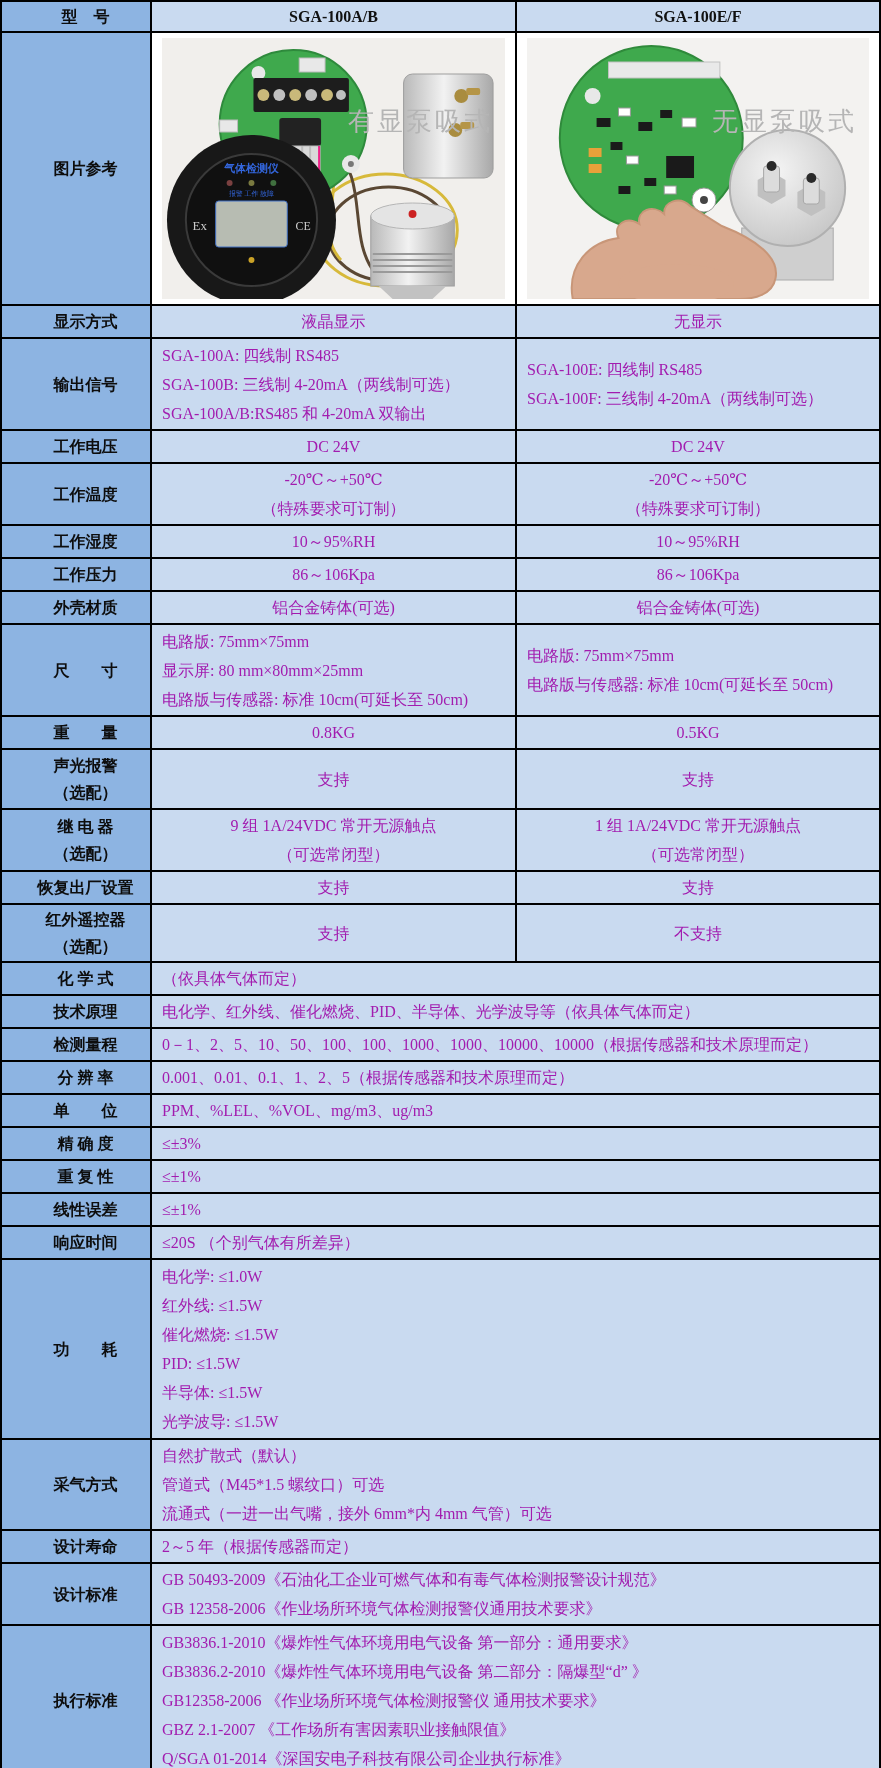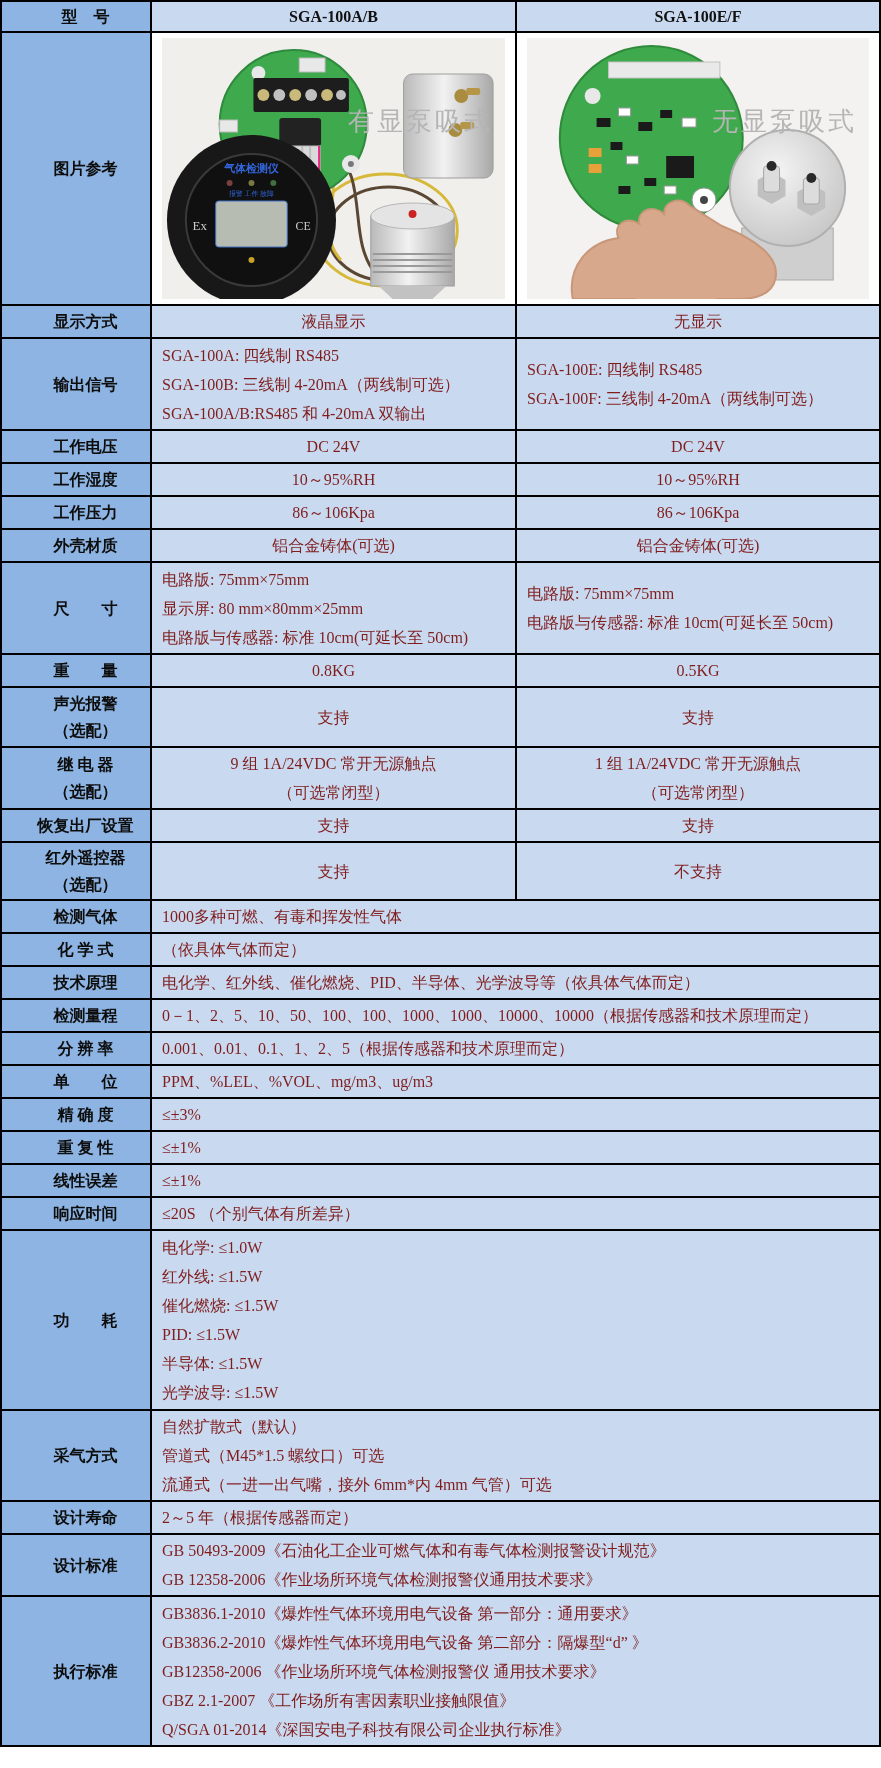--- a/index.html
+++ b/index.html
@@ -2,21 +2,21 @@
 <html><head>
 <meta charset="utf-8">
 <style>
   html,body { margin:0; padding:0; background:#ffffff; }
   body { width:881px; font-family:"Liberation Serif","DejaVu Serif",serif; }
   table.spec { border-collapse:collapse; width:879px; table-layout:fixed; margin:0; }
   td { border:2px solid #000; vertical-align:middle; overflow:hidden; }
   .lbl { background:#8db4e2; text-align:center; font-weight:bold; font-size:16px;
          color:#0d0d0d; white-space:pre-line; line-height:27px;padding-left:20px; }
   .hdr { background:#c9daf0; text-align:center; font-weight:bold; font-size:16px; color:#111; }
-  .val { background:#c9daf0; font-size:16px; color:#7f1d1d; white-space:pre-line; line-height:29px; }
+  .val { background:#c9daf0; font-size:16px; color:#a21caf; white-space:pre-line; line-height:29px; }
   .center { text-align:center; }
   .left { text-align:left; padding-left:10px; padding-right:4px; }
   .photo-td { background:#ffffff; padding:5px 10px; vertical-align:middle; }
   .photo { position:relative; width:100%; height:261px; }
   .photo svg { display:block; width:100%; height:100%; }
   .wm { position:absolute; top:34px; right:12px; font-size:26px; color:#b5b5b5;
         letter-spacing:3px; font-family:"Liberation Sans","DejaVu Sans",sans-serif;margin-top:32px; }
 </style>
 </head>
 <body>
@@ -181,20 +181,27 @@
 SGA-100B: 三线制 4-20mA（两线制可选）
 SGA-100A/B:RS485 和 4-20mA 双输出</td>
         <td class="val left">SGA-100E: 四线制 RS485
 SGA-100F: 三线制 4-20mA（两线制可选）</td>
       </tr>
   <tr style="height:30px">
         <td class="lbl">工作电压</td>
         <td class="val center">DC 24V</td>
         <td class="val center">DC 24V</td>
       </tr>
+  <tr style="height:60px">
+        <td class="lbl">工作温度</td>
+        <td class="val center">-20℃～+50℃
+（特殊要求可订制）</td>
+        <td class="val center">-20℃～+50℃
+（特殊要求可订制）</td>
+      </tr>
   <tr style="height:30px">
         <td class="lbl">工作湿度</td>
         <td class="val center">10～95%RH</td>
         <td class="val center">10～95%RH</td>
       </tr>
   <tr style="height:30px">
         <td class="lbl">工作压力</td>
         <td class="val center">86～106Kpa</td>
         <td class="val center">86～106Kpa</td>
       </tr>
@@ -235,24 +242,20 @@
         <td class="val center">支持</td>
         <td class="val center">支持</td>
       </tr>
   <tr style="height:57px">
         <td class="lbl">红外遥控器
 （选配）</td>
         <td class="val center">支持</td>
         <td class="val center">不支持</td>
       </tr>
 
-  <tr style="height:30px">
-        <td class="lbl">检测气体</td>
-        <td class="val left" colspan="2">1000多种可燃、有毒和挥发性气体</td>
-      </tr>
   <tr style="height:30px">
         <td class="lbl">化 学 式</td>
         <td class="val left" colspan="2">（依具体气体而定）</td>
       </tr>
   <tr style="height:30px">
         <td class="lbl">技术原理</td>
         <td class="val left" colspan="2">电化学、红外线、催化燃烧、PID、半导体、光学波导等（依具体气体而定）</td>
       </tr>
   <tr style="height:30px">
         <td class="lbl">检测量程</td>

